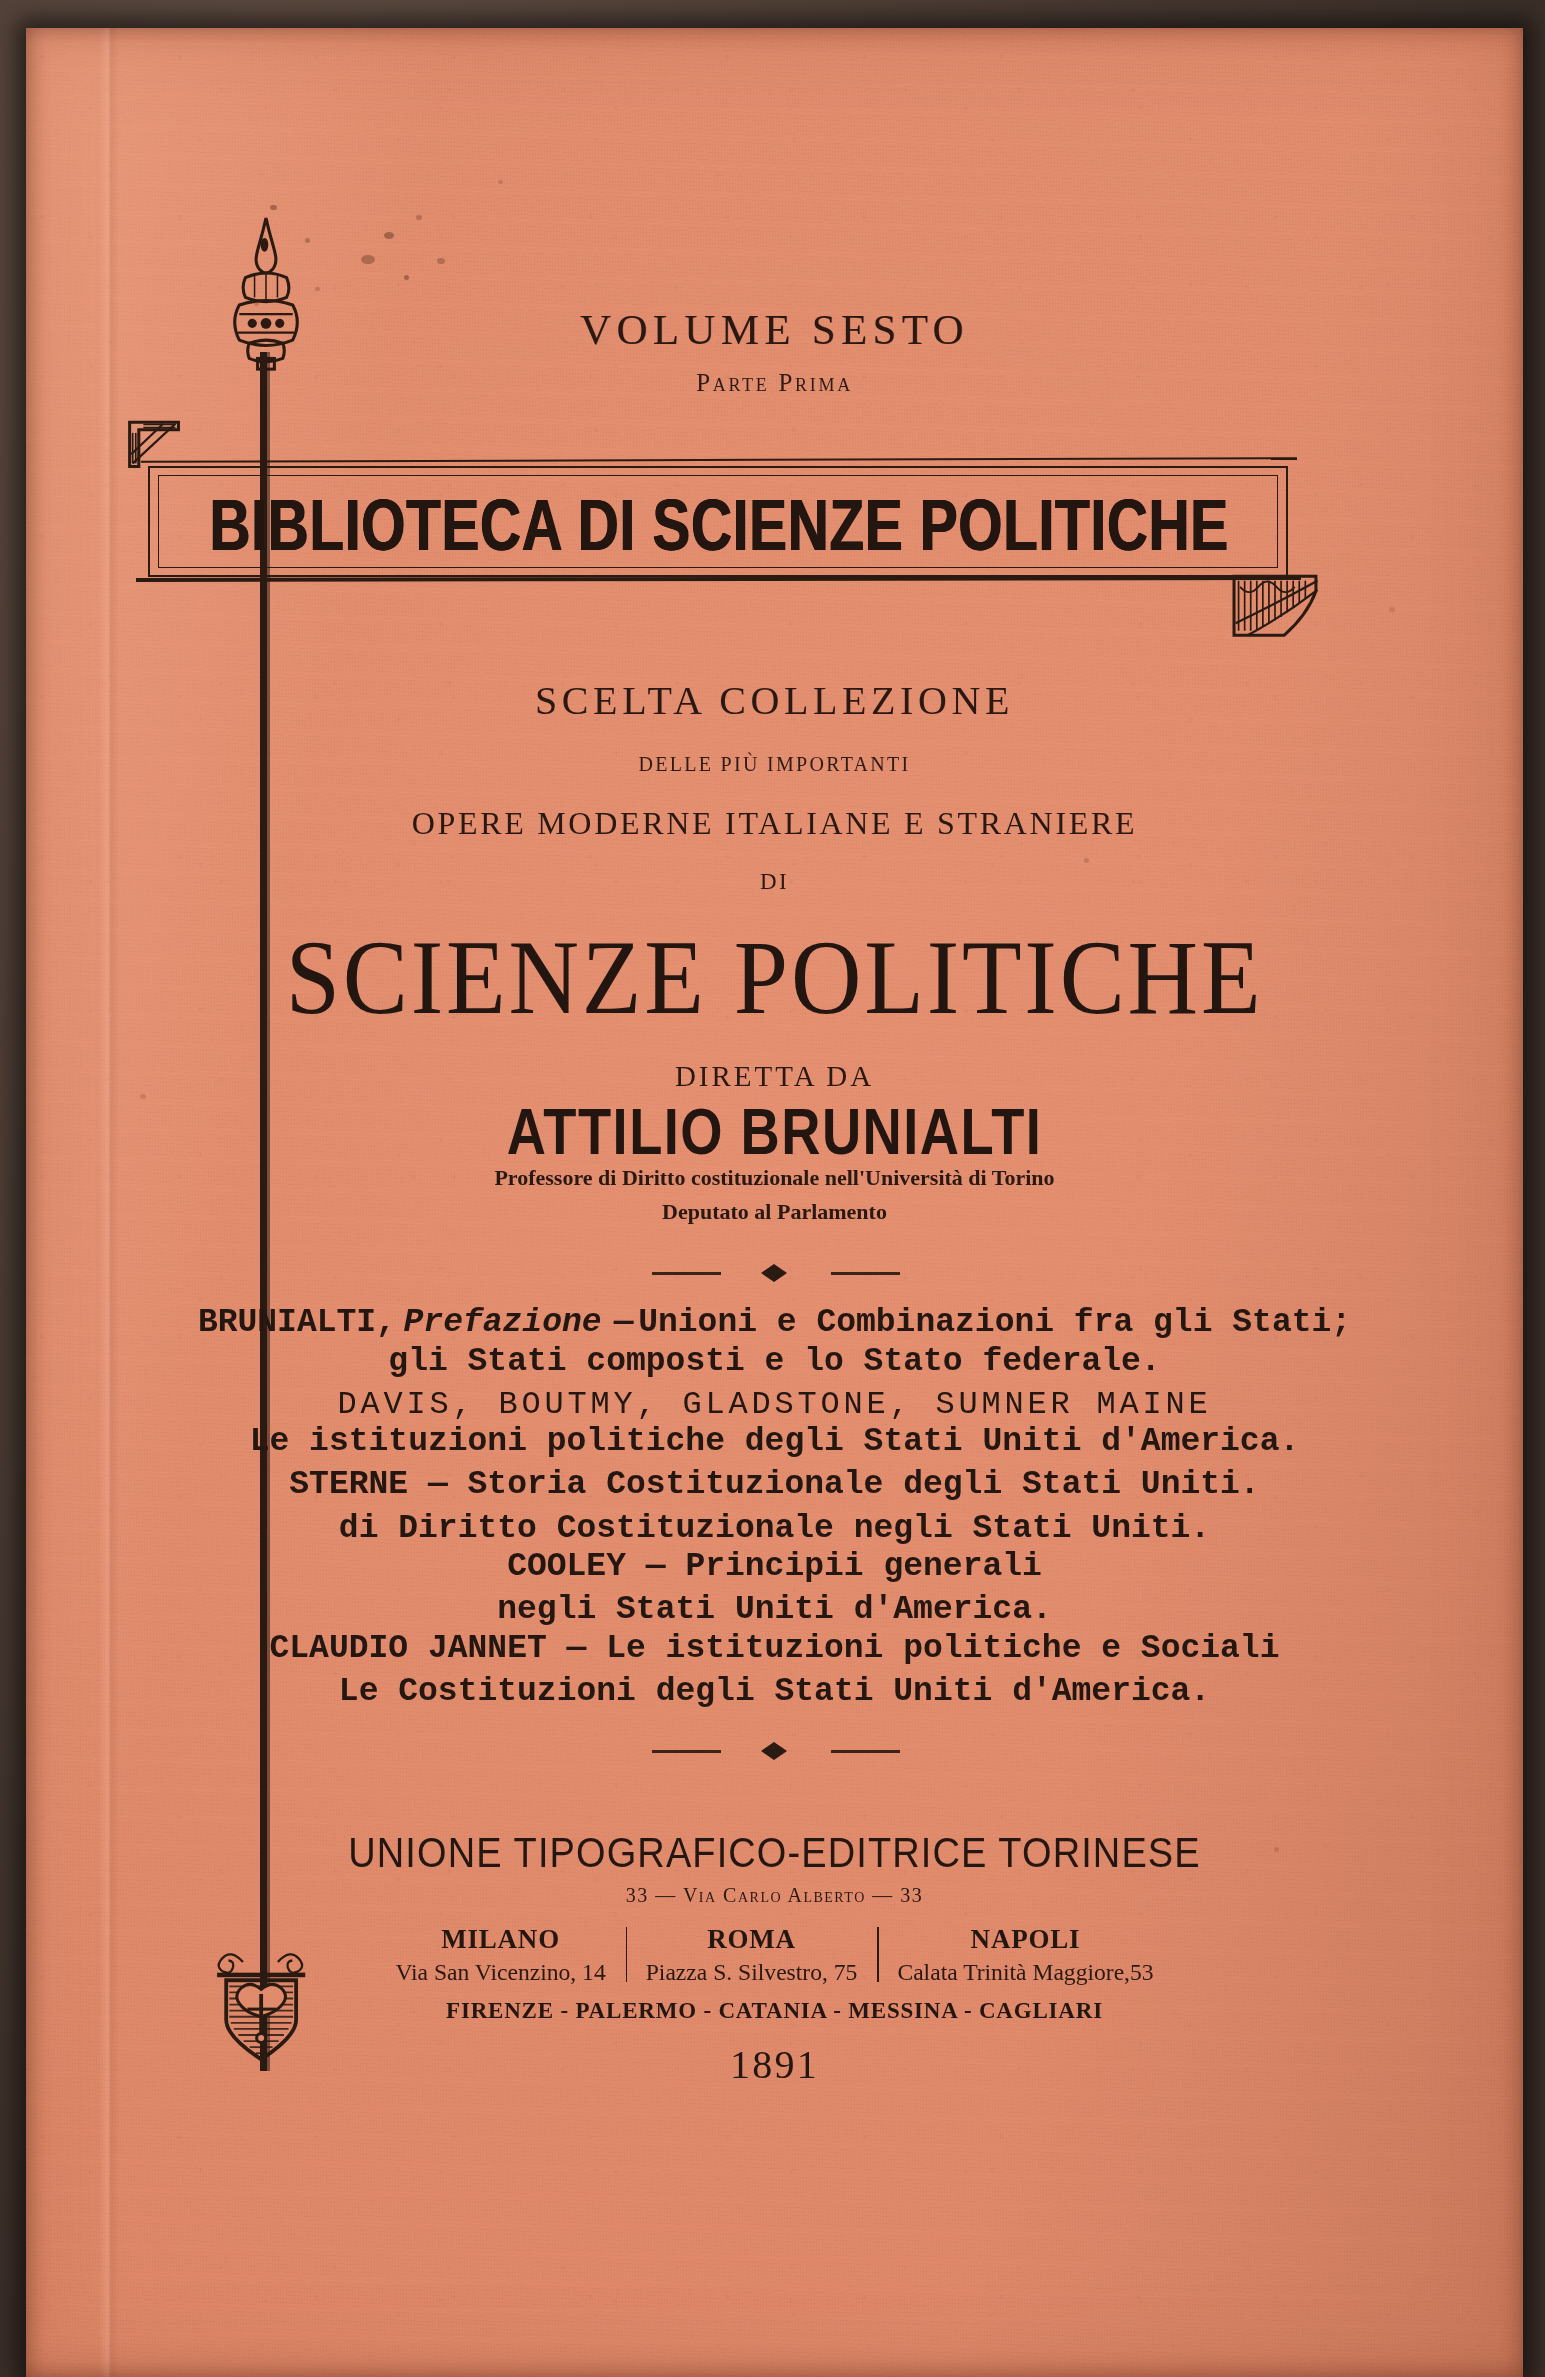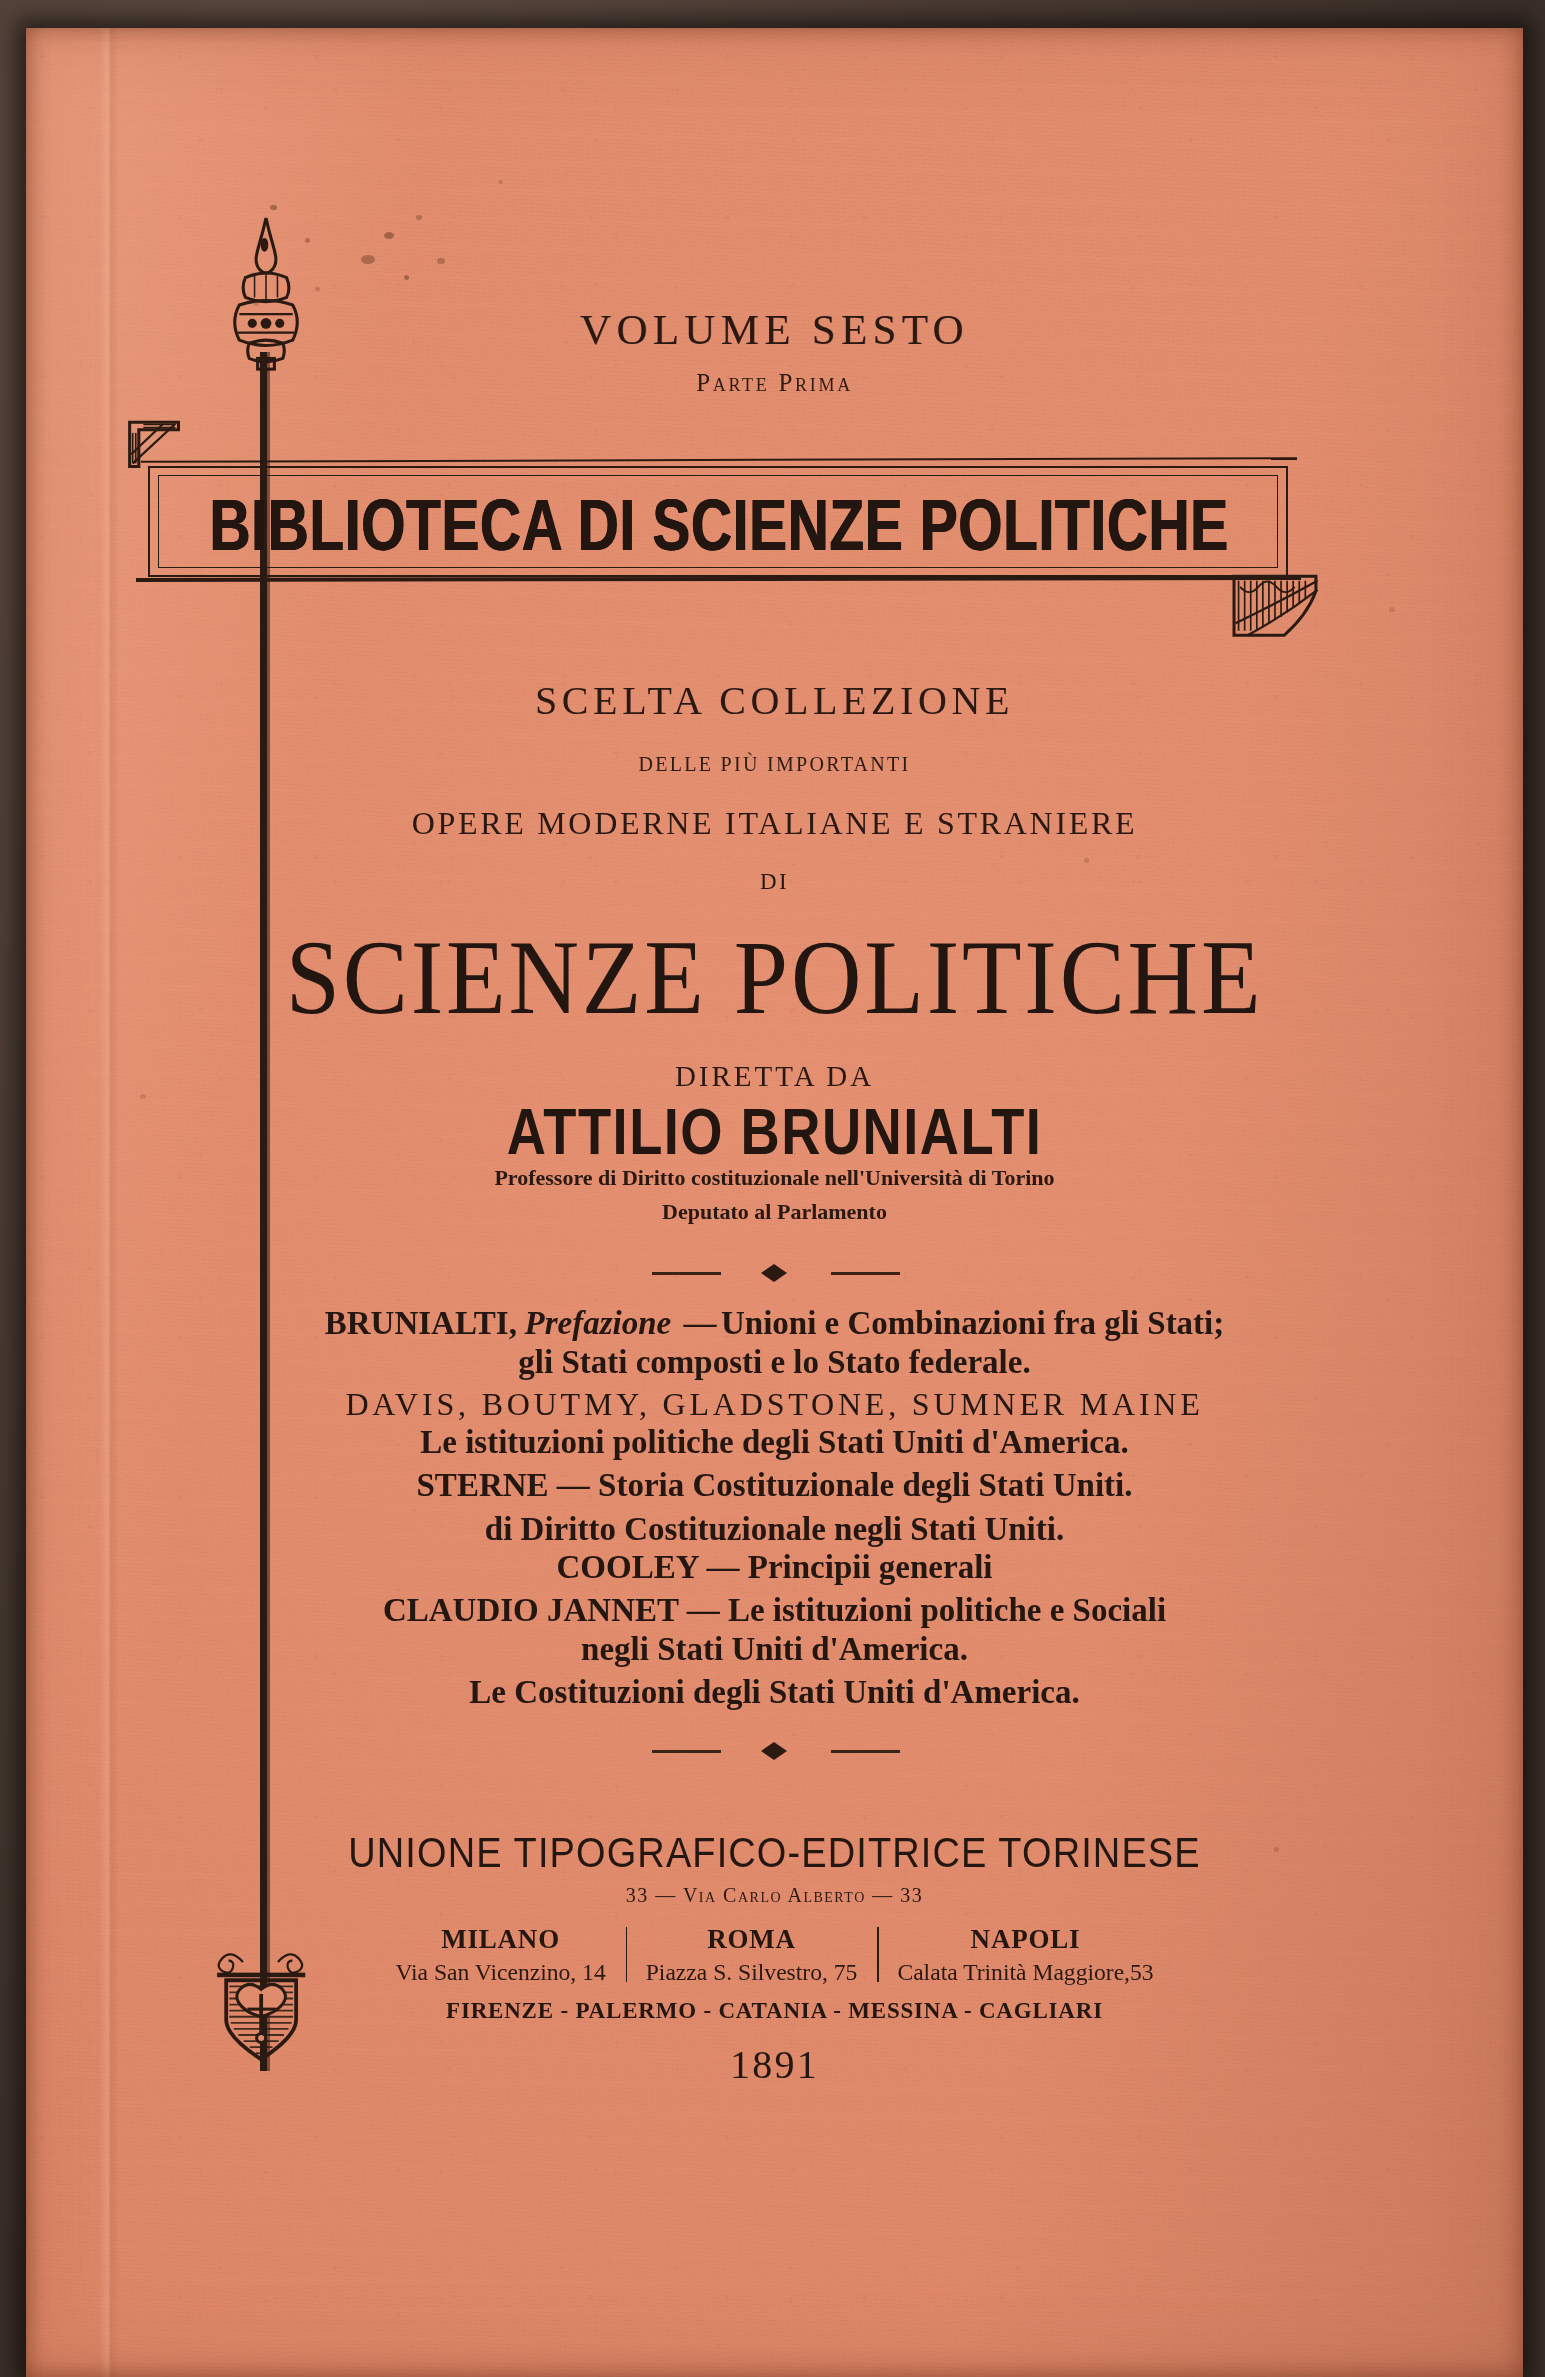--- a/index.html
+++ b/index.html
@@ -189,21 +189,21 @@
     border-left: 13.7px solid transparent; border-right: 13.7px solid transparent;
     border-top: 9px solid #2a1a12;
   }
   #div-top { top: 1236px; }
   #div-bot { top: 1714px; }
 
   
   #contents { position:absolute; left: 0; top: 1276px; width: 1497px; text-align:center; }
   .c-line {
     color: #241611;
-    font-family: Liberation Serif, serif;
+    font-family: Liberation Mono, monospace;
     font-weight: 700;
     line-height: 1.17;
     white-space: nowrap;
   }
   .c-48 { font-size: 33px; }
   .c-entry { margin-bottom: 4.6px; }
   .c-spaced {
     font-weight: 400;
     letter-spacing: 3.8px;
     font-size: 32px;
@@ -424,22 +424,22 @@
       <div class="c-entry">
         <div class="c-line c-48">STERNE — Storia Costituzionale degli Stati Uniti.</div>
       </div>
 
       <div class="c-entry">
         <div class="c-line c-48">di Diritto Costituzionale negli Stati Uniti.</div>
         <div class="c-line c-48">COOLEY — Principii generali</div>
       </div>
 
       <div class="c-entry">
+        <div class="c-line c-48">negli Stati Uniti d'America.</div>
         <div class="c-line c-48">CLAUDIO JANNET — Le istituzioni politiche e Sociali</div>
-        <div class="c-line c-48">negli Stati Uniti d'America.</div>
       </div>
 
       <div class="c-entry">
         <div class="c-line c-48">Le Costituzioni degli Stati Uniti d'America.</div>
       </div>
 
     </div>
 
     <div class="divider" id="div-bot">
       <div class="bar l"></div>

